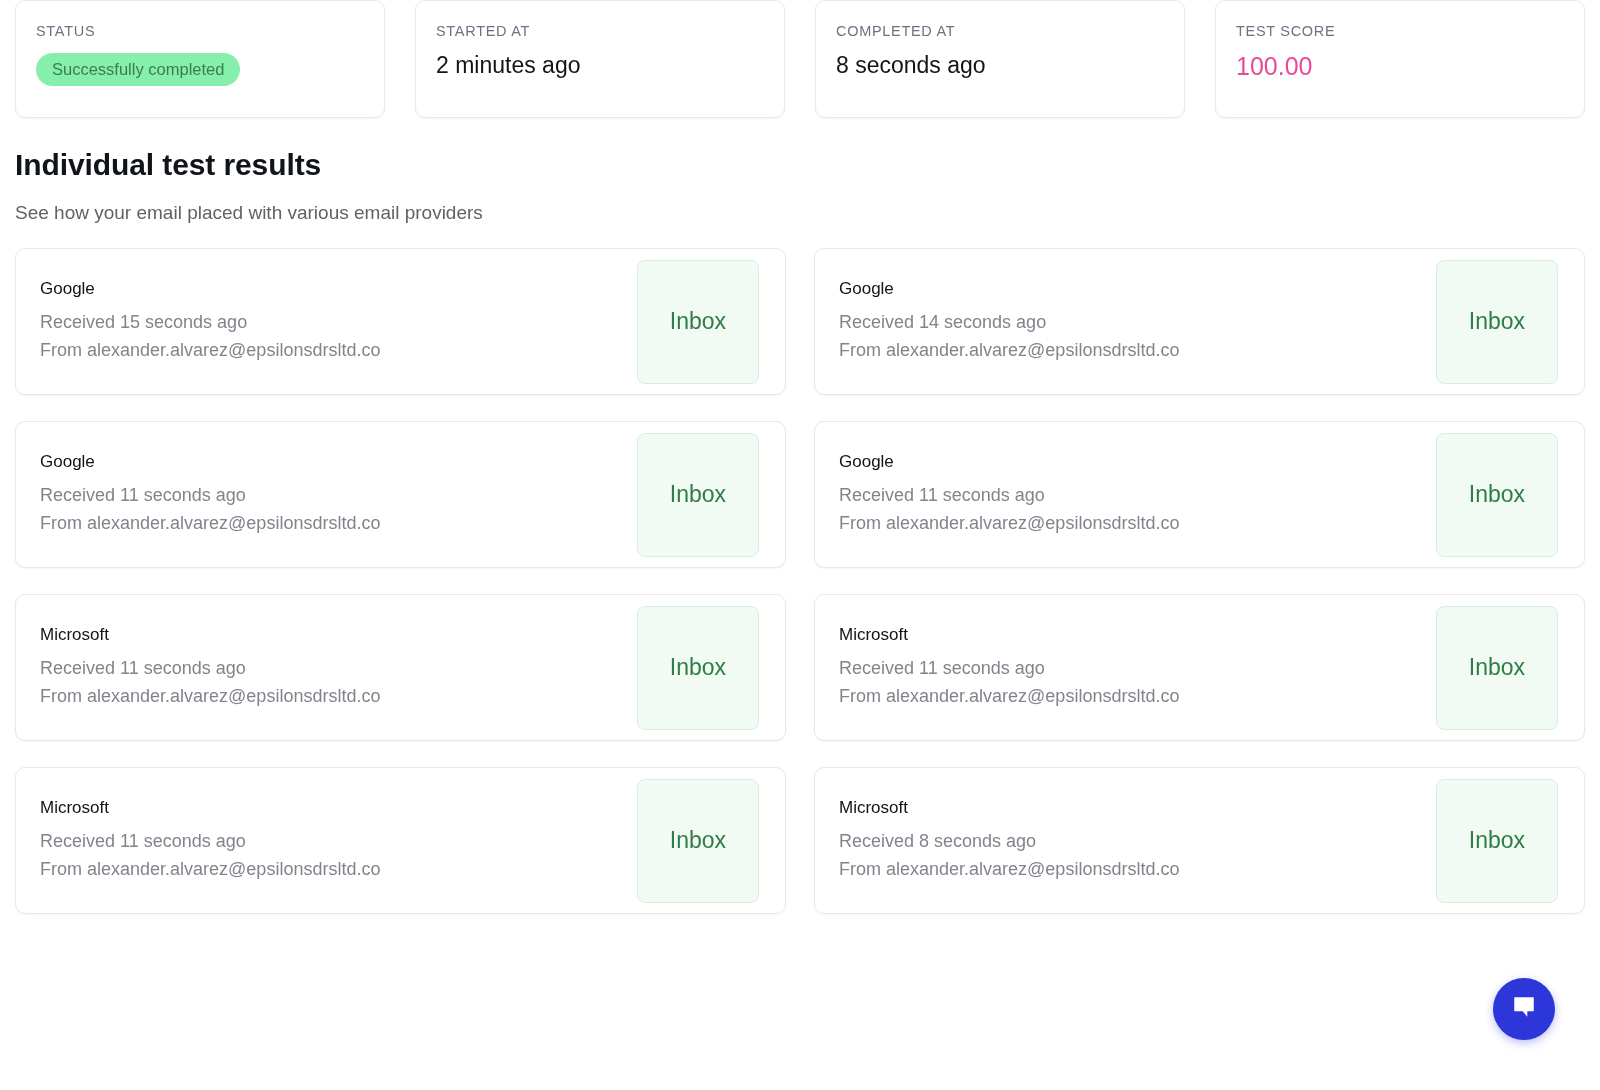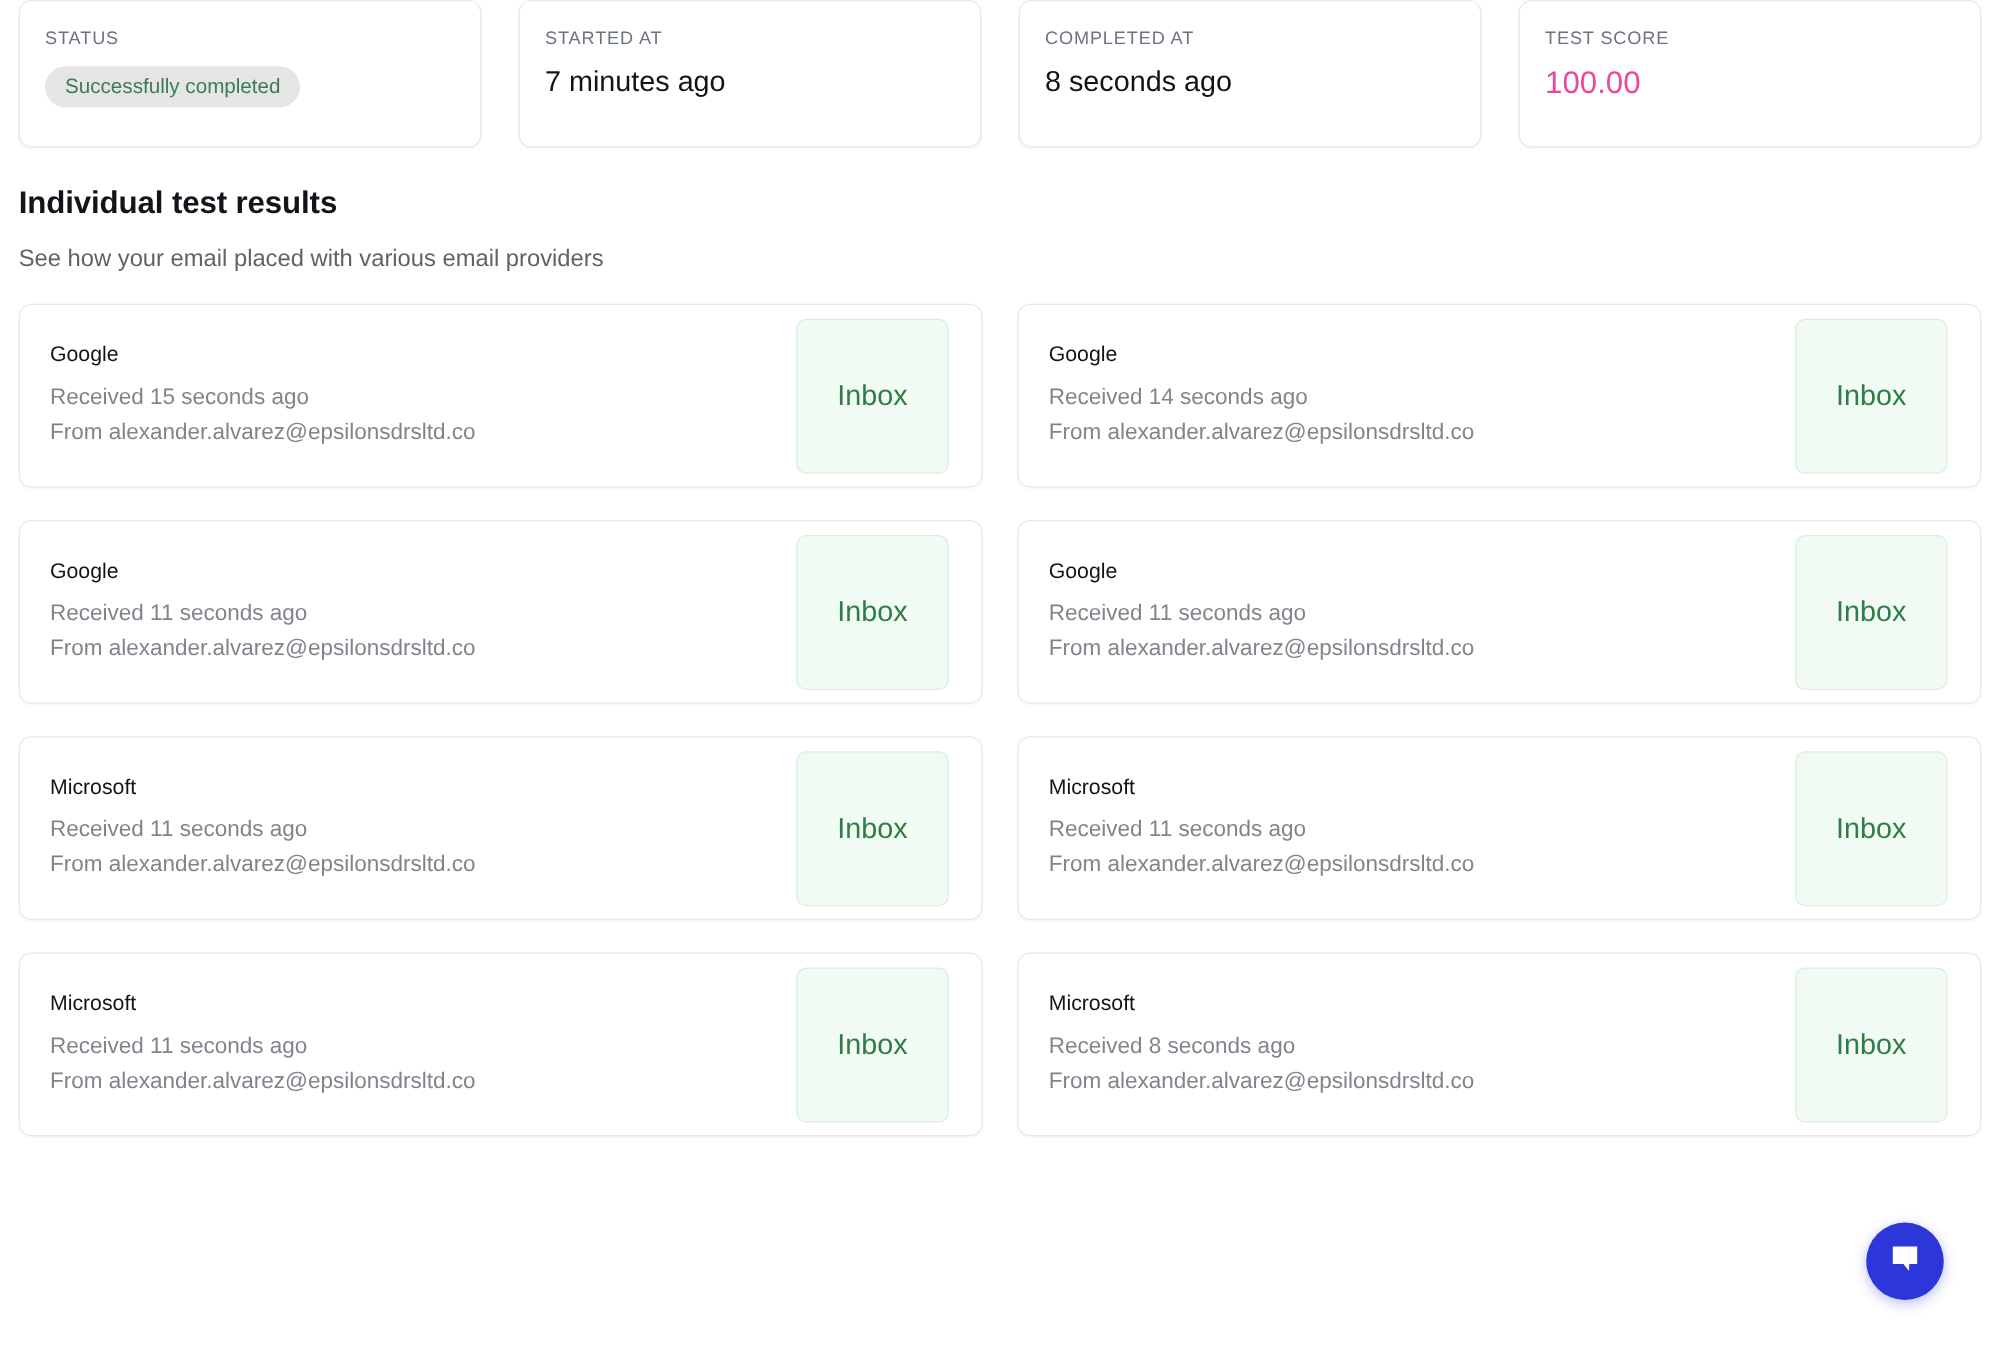--- a/index.html
+++ b/index.html
@@ -92,34 +92,34 @@
     font-size: 23px;
     color: #111418;
     line-height: 1.1;
   }
   .stat-value.score {
     color: #ec4899;
     font-size: 25px;
   }
   .status-pill {
     display: inline-block;
-    background: #e5e5e5;
+    background: #86efac;
     color: #3b7d52;
     font-size: 16.5px;
     padding: 6px 16px;
     border-radius: 999px;
     line-height: 1.3;
   }
 
   
   .section-head {
     margin-top: 30px;
   }
   .section-title {
-    font-size: 25px;
+    font-size: 30px;
     font-weight: bold;
     color: #111418;
     letter-spacing: -0.1px;
   }
   .section-sub {
     margin-top: 20px;
     font-size: 19px;
     color: #5f6368;
   }
 
@@ -194,21 +194,21 @@
 
   <div class="stats-row">
 
     <div class="stat-card">
       <div class="stat-label">STATUS</div>
       <span class="status-pill">Successfully completed</span>
     </div>
 
     <div class="stat-card">
       <div class="stat-label">STARTED AT</div>
-      <div class="stat-value">7 minutes ago</div>
+      <div class="stat-value">2 minutes ago</div>
     </div>
 
     <div class="stat-card">
       <div class="stat-label">COMPLETED AT</div>
       <div class="stat-value">8 seconds ago</div>
     </div>
 
     <div class="stat-card">
       <div class="stat-label">TEST SCORE</div>
       <div class="stat-value score">100.00</div>

